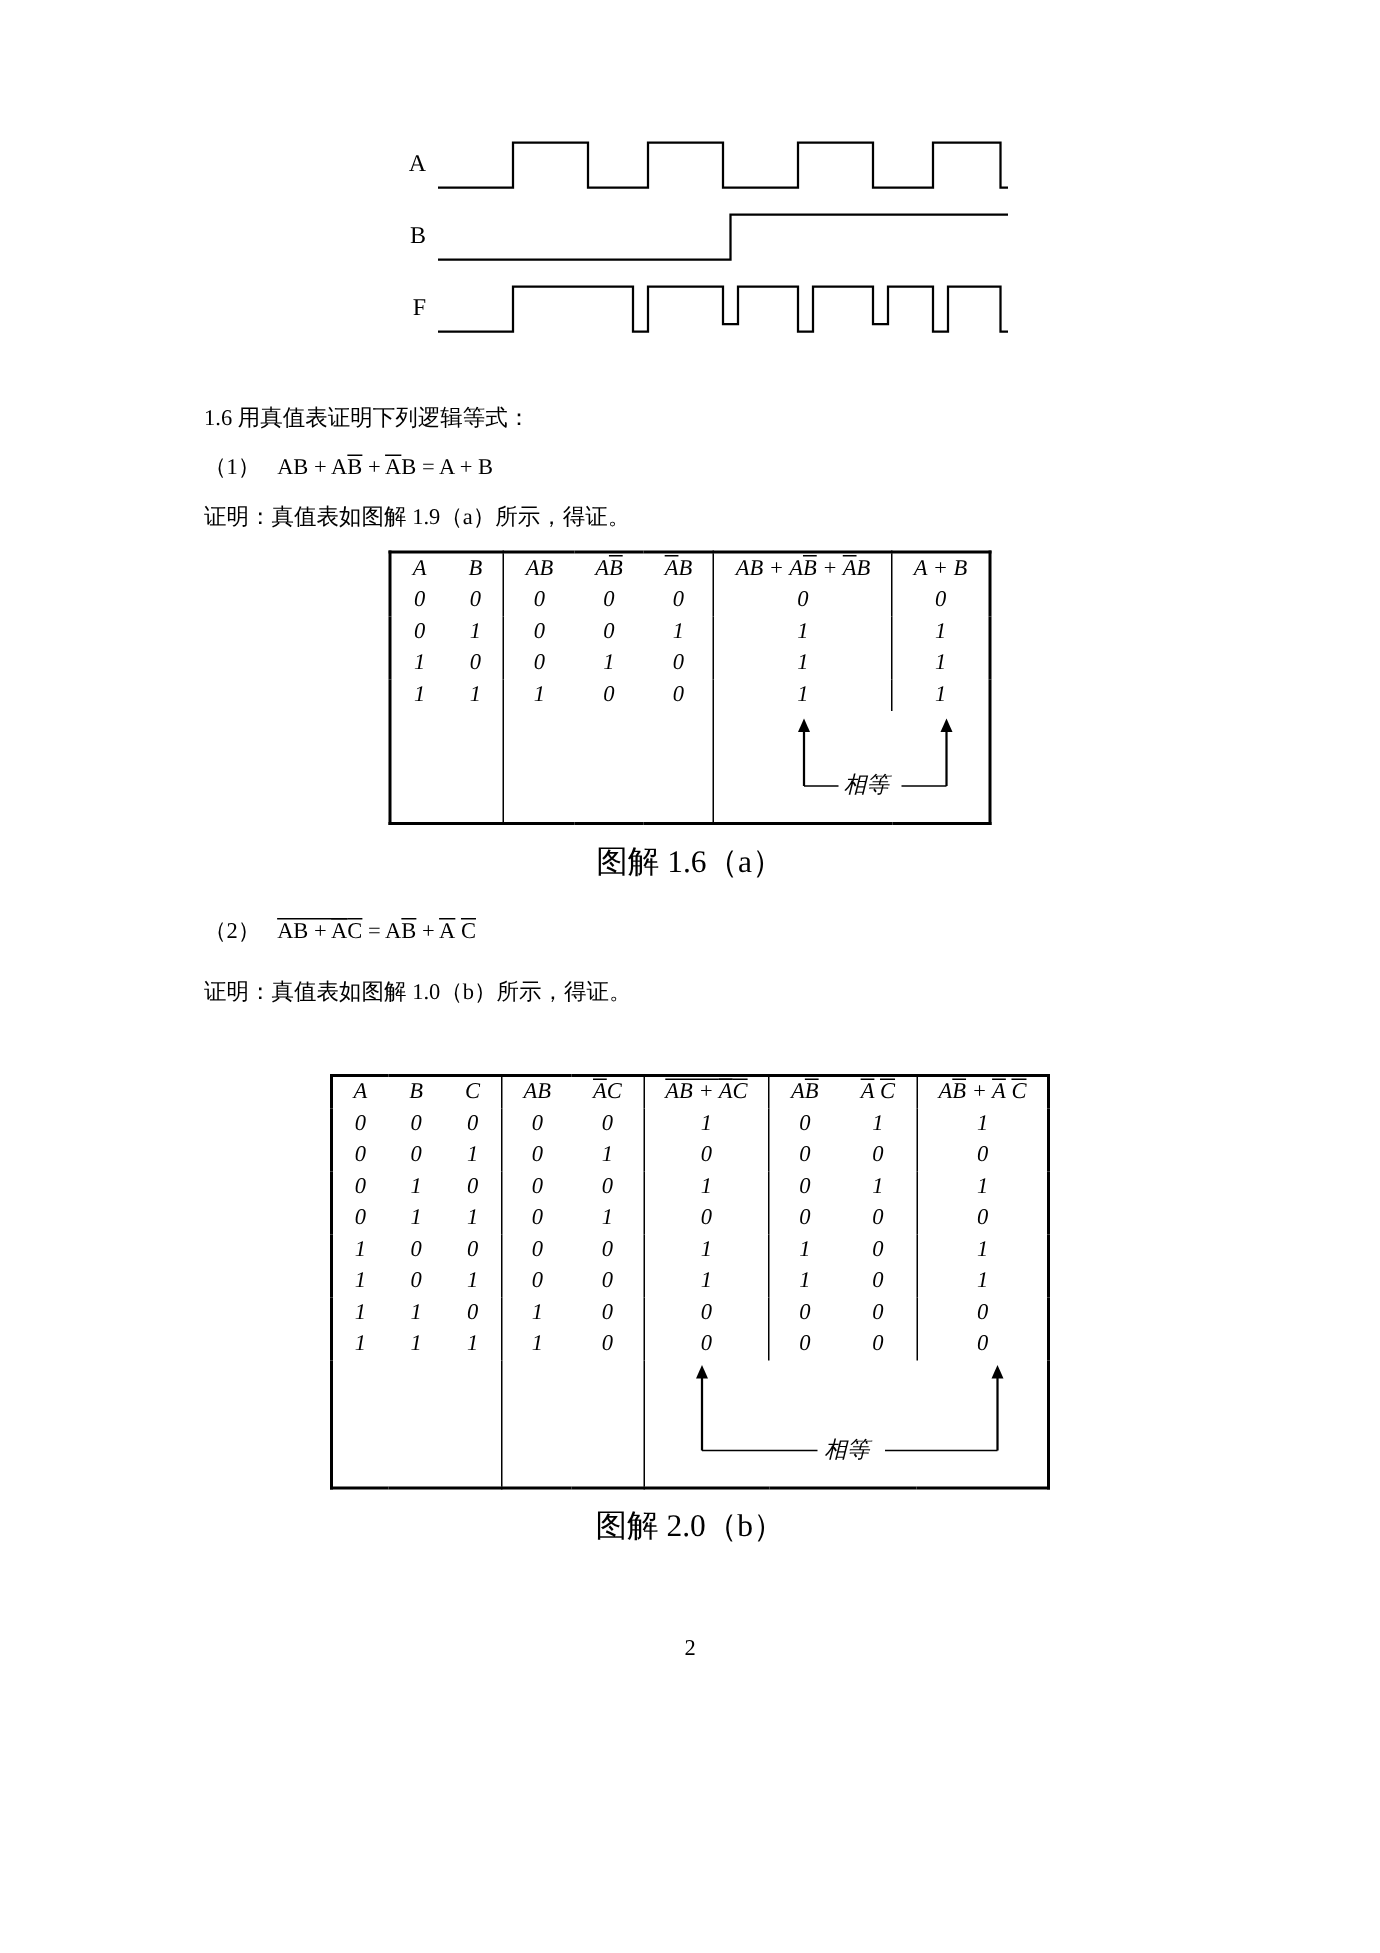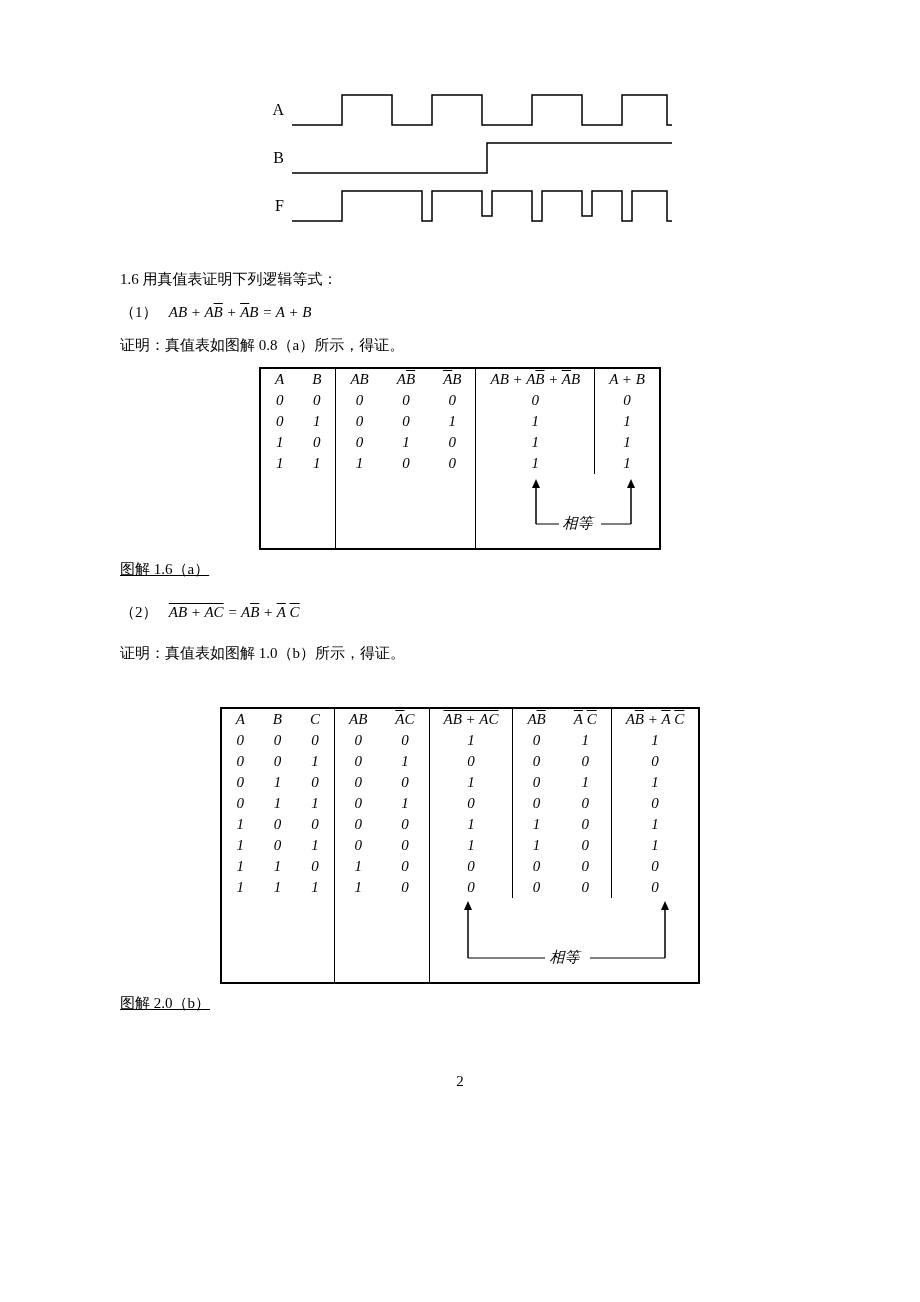--- a/index.html
+++ b/index.html
@@ -21,25 +21,24 @@
     align-items: center;
     margin-bottom: 8px;
   }
   .wave-label {
     width: 24px;
     text-align: right;
     margin-right: 8px;
     font-size: 16px;
   }
   .text-line {
-    margin: 6px 0;
+    margin: 6px 16px;
     line-height: 1.8;
   }
   .formula {
-    font-style: italic;
     font-family: "Times New Roman", serif;
   }
   .ovl { text-decoration: overline; }
   .table-wrap {
     display: flex;
     justify-content: center;
     margin: 8px 0 10px 0;
   }
   .truth-table {
     border: 2px solid #000;
@@ -48,23 +47,23 @@
   }
   .truth-table td, .truth-table th {
     padding: 2px 14px;
     font-weight: normal;
     text-align: center;
     font-style: italic;
     font-size: 15px;
   }
   .vbar-r { border-right: 1px solid #000; }
   .caption {
+    text-align: center;
     margin: 8px 0 20px 0;
-    font-size: 15px;
-    text-decoration: underline;
+    font-size: 21px;
   }
   .pagenum {
     text-align: center;
     margin-top: 60px;
     font-size: 15px;
   }
   .arrow-annot {
     font-style: normal;
     font-family: Liberation Sans, sans-serif;
   }
@@ -92,21 +91,21 @@
     </svg>
   </div>
 </div>
 
 <div class="text-line">1.6 用真值表证明下列逻辑等式：</div>
 
 <div class="text-line">
   <span>（1）</span>&nbsp;&nbsp;
   <span class="formula">AB + A<span class="ovl">B</span> + <span class="ovl">A</span>B = A + B</span>
 </div>
-<div class="text-line">证明：真值表如图解 0.8（a）所示，得证。</div>
+<div class="text-line">证明：真值表如图解 1.9（a）所示，得证。</div>
 
 <div class="table-wrap">
 <table class="truth-table">
   <tbody>
         <tr>
     <th>A</th>
           <th class="vbar-r">B</th>
     <th>AB</th>
           <th>A<span class="ovl">B</span></th>
           <th class="vbar-r"><span class="ovl">A</span>B</th>

